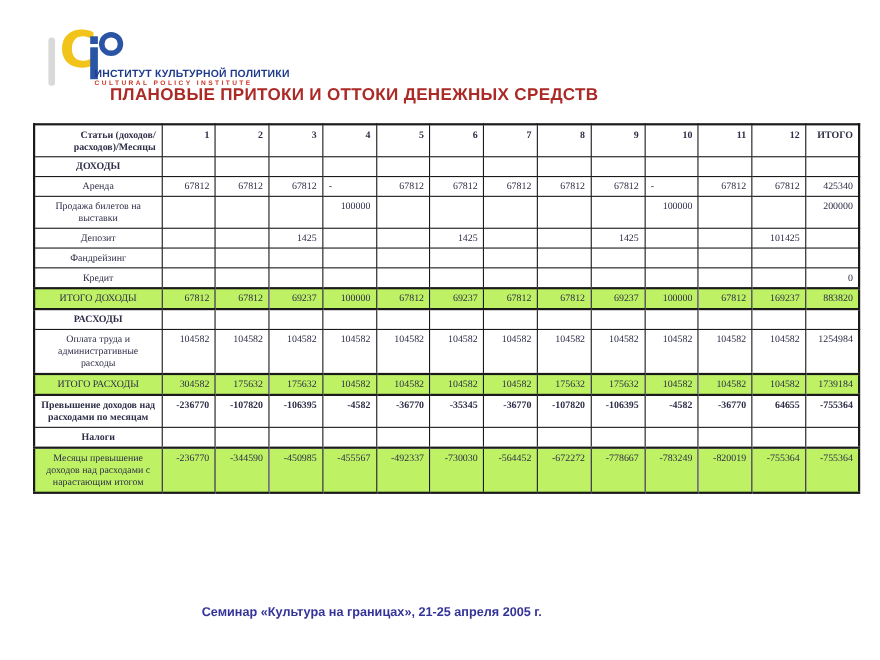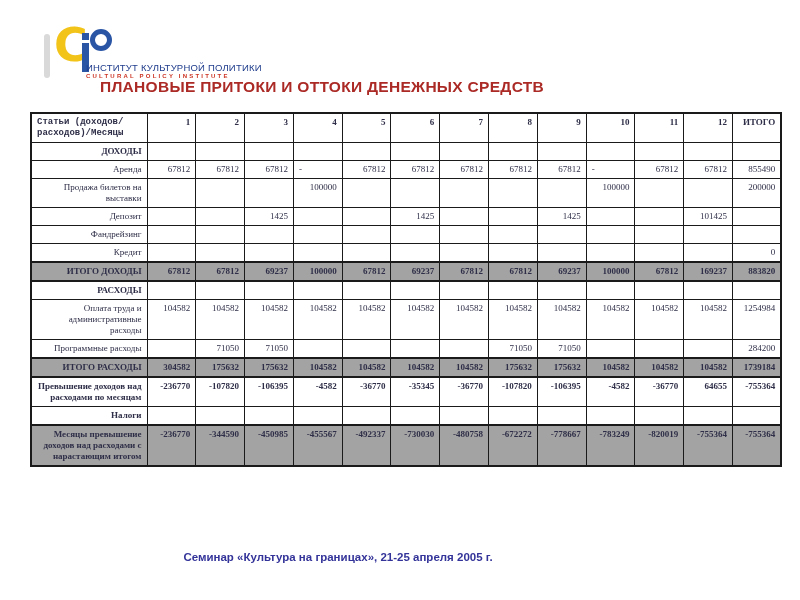--- a/index.html
+++ b/index.html
@@ -14,43 +14,43 @@
   .logo-bar  { position:absolute; left:2px; top:4px; width:6px; height:44px;
                background:#d9d9d9; border-radius:3px; }
   .logo-mark { position:absolute; left:12px; top:-4px; width:56px; height:52px; }
   .logo-c    { position:absolute; left:0; top:-8px; color:#f2c318;
                font-family:"DejaVu Sans", sans-serif; font-weight:bold; font-size:46px; }
   .logo-dot  { position:absolute; left:28px; top:7px; width:7px; height:7px; background:#2a55a5; }
   .logo-stem { position:absolute; left:28px; top:17px; width:7px; height:29px; background:#2a55a5; }
   .logo-ring { position:absolute; left:36px; top:3px; width:12px; height:12px;
                border:5px solid #2a55a5; border-radius:50%; }
   .logo-text { position:absolute; left:44px; top:32px; white-space:nowrap; }
-  .logo-name { font-size:9.5px; font-weight:normal; color:#1f3c8c; letter-spacing:0.2px; }
+  .logo-name { font-size:9.5px; font-weight:bold; color:#1f3c8c; letter-spacing:0.2px; }
   .logo-name-en { font-size:6px; font-weight:bold; color:#cc3322; letter-spacing:2.2px; margin-top:0px; }
 
   
   .title { position:absolute; left:100px; top:78px; font-size:15.5px; font-weight:bold;
            color:#ab2a26; letter-spacing:0.3px; }
   .footer { position:absolute; left:0; top:551px; width:676px; text-align:center;
             font-size:11.5px; font-weight:bold; color:#333399; }
 
   
   table.cash { position:absolute; left:30px; top:112px; width:750px;
                border-collapse:collapse; table-layout:fixed;
                font-family:"Liberation Serif", serif; font-size:9px; color:#2e2e48;
                border:2px solid #1a1a1a; }
   th, td { border:1px solid #1a1a1a; padding:3px 5px; vertical-align:top;
            line-height:11px; overflow:hidden; word-wrap:break-word; }
   th { font-weight:bold; text-align:right; }
-  th.col-label { text-align:left;font-family:Liberation Mono, monospace; }
+  th.col-label { text-align:right; }
   td.num { text-align:right; }
   td.num.dash { text-align:left; }
-  td.col-label { text-align:right; }
+  td.col-label { text-align:center; }
   .row-section td, .row-bold td { font-weight:bold; }
-  .row-total td { background:#a3a3a3; font-weight:bold;
+  .row-total td { background:#bef264; font-weight:normal;
                   border-top-width:2px; border-bottom-width:2px; }
 </style>
 </head>
 <body>
 
 <div class="slide">
 
   <div class="logo-area">
     <div class="logo-bar"></div>
     <div class="logo-mark">
@@ -126,21 +126,21 @@
           <td class="num">67812</td>
           <td class="num dash">-</td>
           <td class="num">67812</td>
           <td class="num">67812</td>
           <td class="num">67812</td>
           <td class="num">67812</td>
           <td class="num">67812</td>
           <td class="num dash">-</td>
           <td class="num">67812</td>
           <td class="num">67812</td>
-          <td class="num">855490</td>
+          <td class="num">425340</td>
         </tr>
         <tr class="row-normal">
           <td class="col-label">Продажа билетов на выставки</td>
           <td class="num"></td>
           <td class="num"></td>
           <td class="num"></td>
           <td class="num">100000</td>
           <td class="num"></td>
           <td class="num"></td>
           <td class="num"></td>
@@ -239,36 +239,20 @@
           <td class="num">104582</td>
           <td class="num">104582</td>
           <td class="num">104582</td>
           <td class="num">104582</td>
           <td class="num">104582</td>
           <td class="num">104582</td>
           <td class="num">104582</td>
           <td class="num">104582</td>
           <td class="num">104582</td>
           <td class="num">1254984</td>
-        </tr>
-        <tr class="row-normal">
-          <td class="col-label">Программные расходы</td>
-          <td class="num"></td>
-          <td class="num">71050</td>
-          <td class="num">71050</td>
-          <td class="num"></td>
-          <td class="num"></td>
-          <td class="num"></td>
-          <td class="num"></td>
-          <td class="num">71050</td>
-          <td class="num">71050</td>
-          <td class="num"></td>
-          <td class="num"></td>
-          <td class="num"></td>
-          <td class="num">284200</td>
         </tr>
         <tr class="row-total">
           <td class="col-label">ИТОГО РАСХОДЫ</td>
           <td class="num">304582</td>
           <td class="num">175632</td>
           <td class="num">175632</td>
           <td class="num">104582</td>
           <td class="num">104582</td>
           <td class="num">104582</td>
           <td class="num">104582</td>
@@ -312,21 +296,21 @@
           <td class="num"></td>
         </tr>
         <tr class="row-total">
           <td class="col-label">Месяцы превышение доходов над расходами с нарастающим итогом</td>
           <td class="num">-236770</td>
           <td class="num">-344590</td>
           <td class="num">-450985</td>
           <td class="num">-455567</td>
           <td class="num">-492337</td>
           <td class="num">-730030</td>
-          <td class="num">-480758</td>
+          <td class="num">-564452</td>
           <td class="num">-672272</td>
           <td class="num">-778667</td>
           <td class="num">-783249</td>
           <td class="num">-820019</td>
           <td class="num">-755364</td>
           <td class="num">-755364</td>
         </tr>
       </tbody>
   </table>
 

